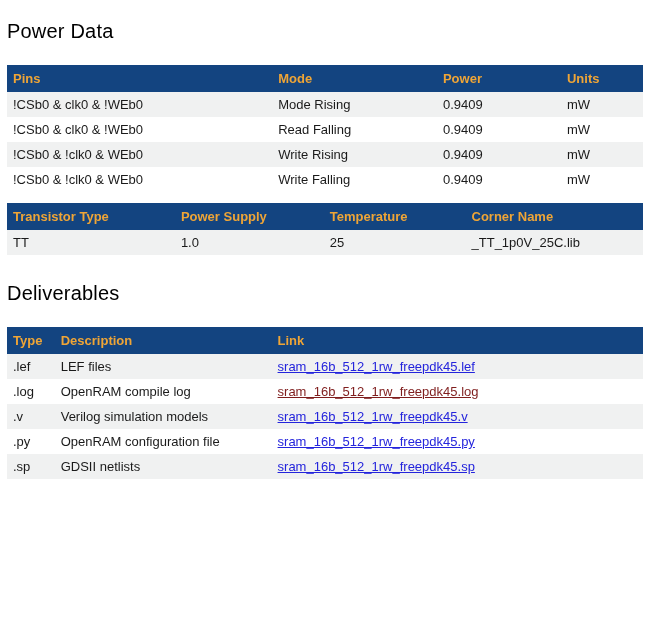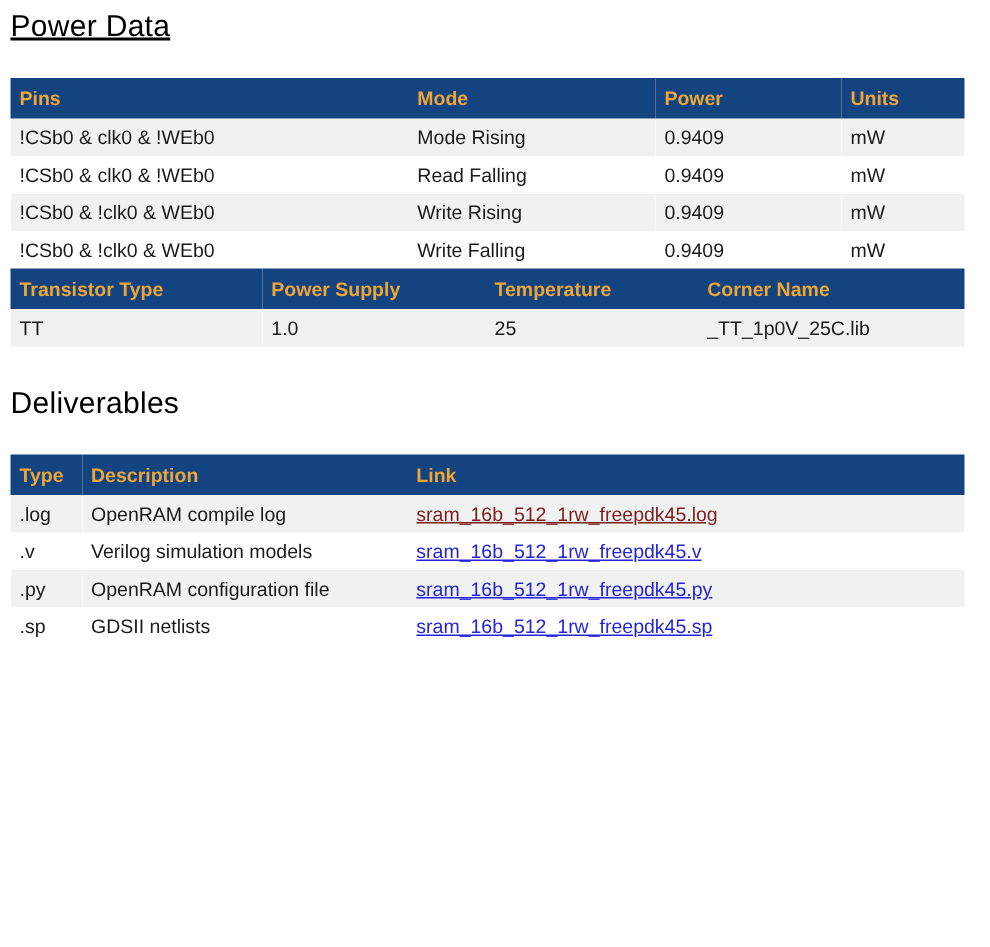--- a/index.html
+++ b/index.html
@@ -20,28 +20,28 @@
   }
   h3.section-title {
     font-size: 20px;
     line-height: 24px;
     font-weight: 500;
     color: #000000;
     margin: 26px 0 22px 0;
     letter-spacing: 0.2px;
   }
   h3.section-title:first-child {
-    margin-top: 0;
-    text-decoration: underline;
+    margin-top: 13px;
   }
   table.data-table {
     border-collapse: collapse;
     table-layout: fixed;
     width: 636px;
     font-size: 13px;
+    margin-top: 11px;
   }
   table.data-table thead th {
     background: #134480;
     color: #EFA536;
     font-weight: bold;
     text-align: left;
     font-size: 13px;
     line-height: 15px;
     padding: 6px 6px;
   }
@@ -150,20 +150,25 @@
       </colgroup>
       <thead>
         <tr>
           <th>Type</th>
           <th>Description</th>
           <th>Link</th>
         </tr>
       </thead>
       <tbody>
         <tr>
+          <td>.lef</td>
+          <td>LEF files</td>
+          <td><a href="#" class="file-link">sram_16b_512_1rw_freepdk45.lef</a></td>
+        </tr>
+        <tr>
           <td>.log</td>
           <td>OpenRAM compile log</td>
           <td><a href="#" class="file-link visited">sram_16b_512_1rw_freepdk45.log</a></td>
         </tr>
         <tr>
           <td>.v</td>
           <td>Verilog simulation models</td>
           <td><a href="#" class="file-link">sram_16b_512_1rw_freepdk45.v</a></td>
         </tr>
         <tr>

